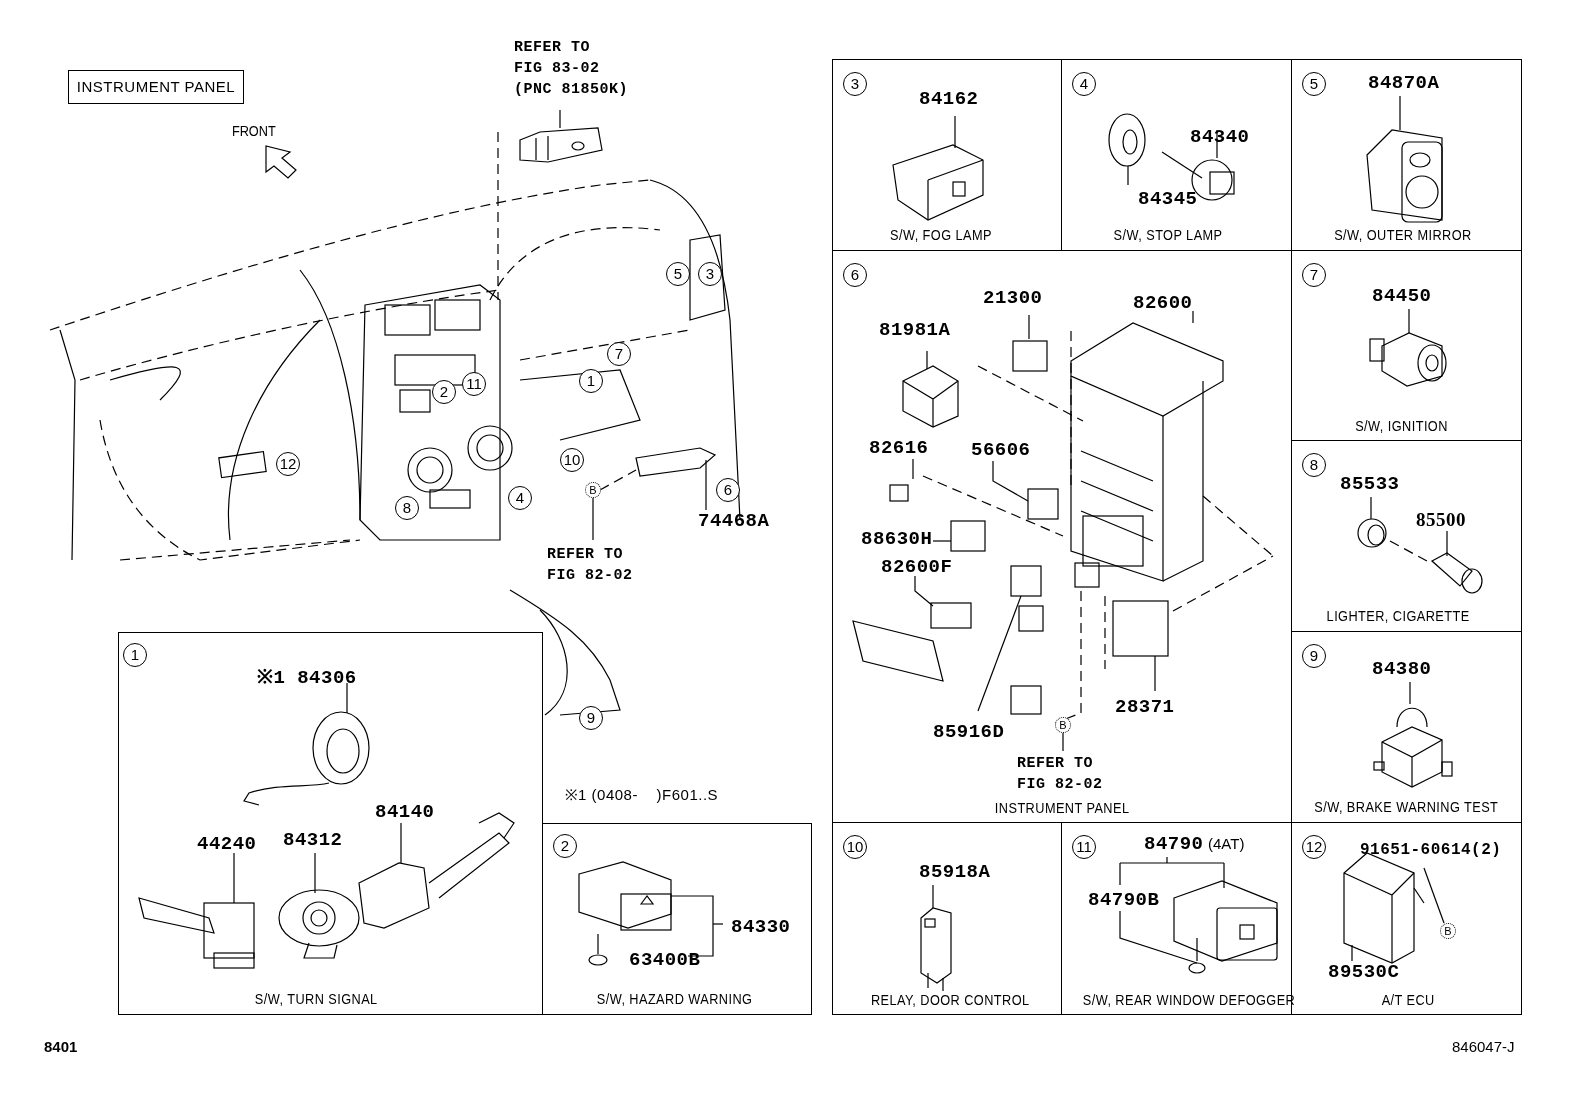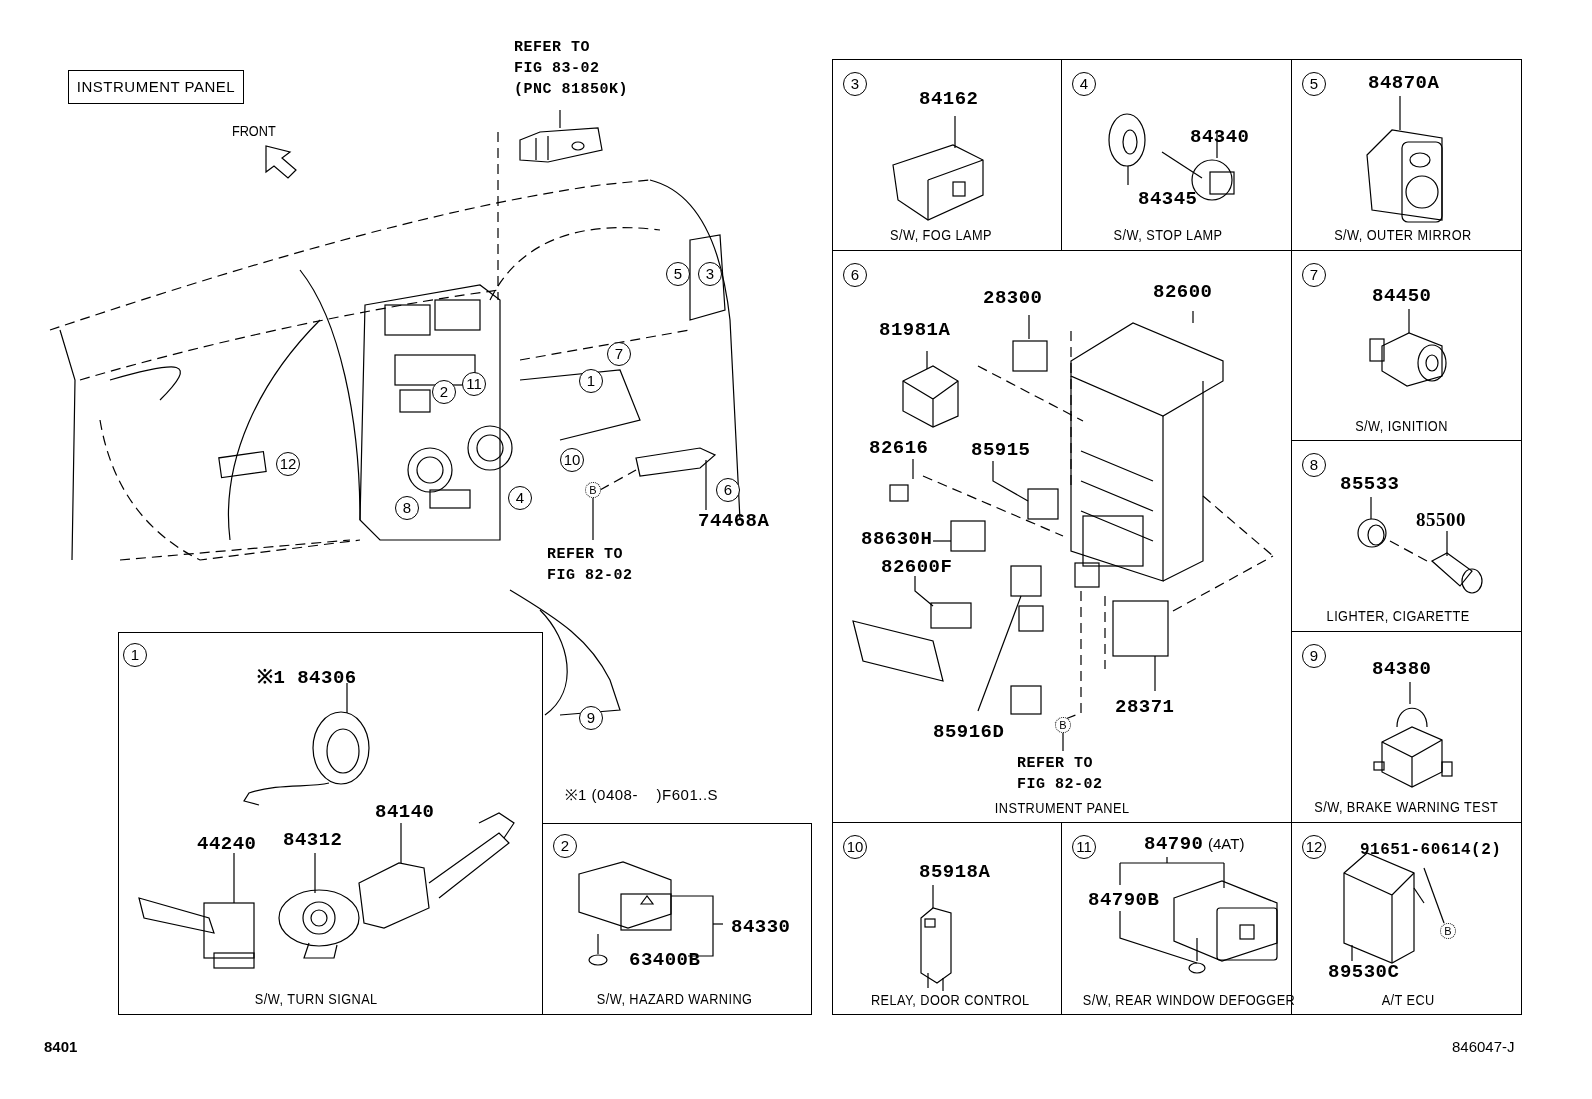--- a/index.html
+++ b/index.html
@@ -179,25 +179,25 @@
     <path d="M75 95 L100 70 L150 78 L150 160 L80 150 Z"></path>
     <rect x="110" y="82" width="40" height="80" rx="6"></rect>
     <ellipse cx="128" cy="100" rx="10" ry="7"></ellipse>
     <circle cx="130" cy="132" r="16"></circle>
   </svg>
   <div class="cap" style="left:30px;top:166px;">S/W, OUTER MIRROR</div>
 </div>
 
 <div class="cell" style="left:832px;top:250px;width:460px;height:573px;">
   <div class="circ" style="left:10px;top:12px;">6</div>
-  <div class="pn" style="left:150px;top:36px;">28300</div>
-  <div class="pn" style="left:300px;top:30px;margin-left:20px;">82600</div>
+  <div class="pn" style="left:150px;top:36px;">21300</div>
+  <div class="pn" style="left:300px;top:41px;">82600</div>
   <div class="pn" style="left:46px;top:68px;">81981A</div>
   <div class="pn" style="left:36px;top:186px;">82616</div>
-  <div class="pn" style="left:138px;top:188px;">85915</div>
+  <div class="pn" style="left:138px;top:188px;">56606</div>
   <div class="pn" style="left:28px;top:277px;">88630H</div>
   <div class="pn" style="left:48px;top:305px;">82600F</div>
   <div class="pn" style="left:100px;top:470px;">85916D</div>
   <div class="pn" style="left:282px;top:445px;">28371</div>
   <svg style="left:0;top:0;" width="460" height="573">
     <path d="M196 64 L196 88"></path>
     <rect x="180" y="90" width="34" height="30"></rect>
     <path d="M94 100 L94 118"></path>
     <path d="M70 130 L100 115 L125 130 L125 165 L100 176 L70 160 Z"></path>
     <path d="M70 130 L100 148 L125 130 M100 148 L100 176"></path>

